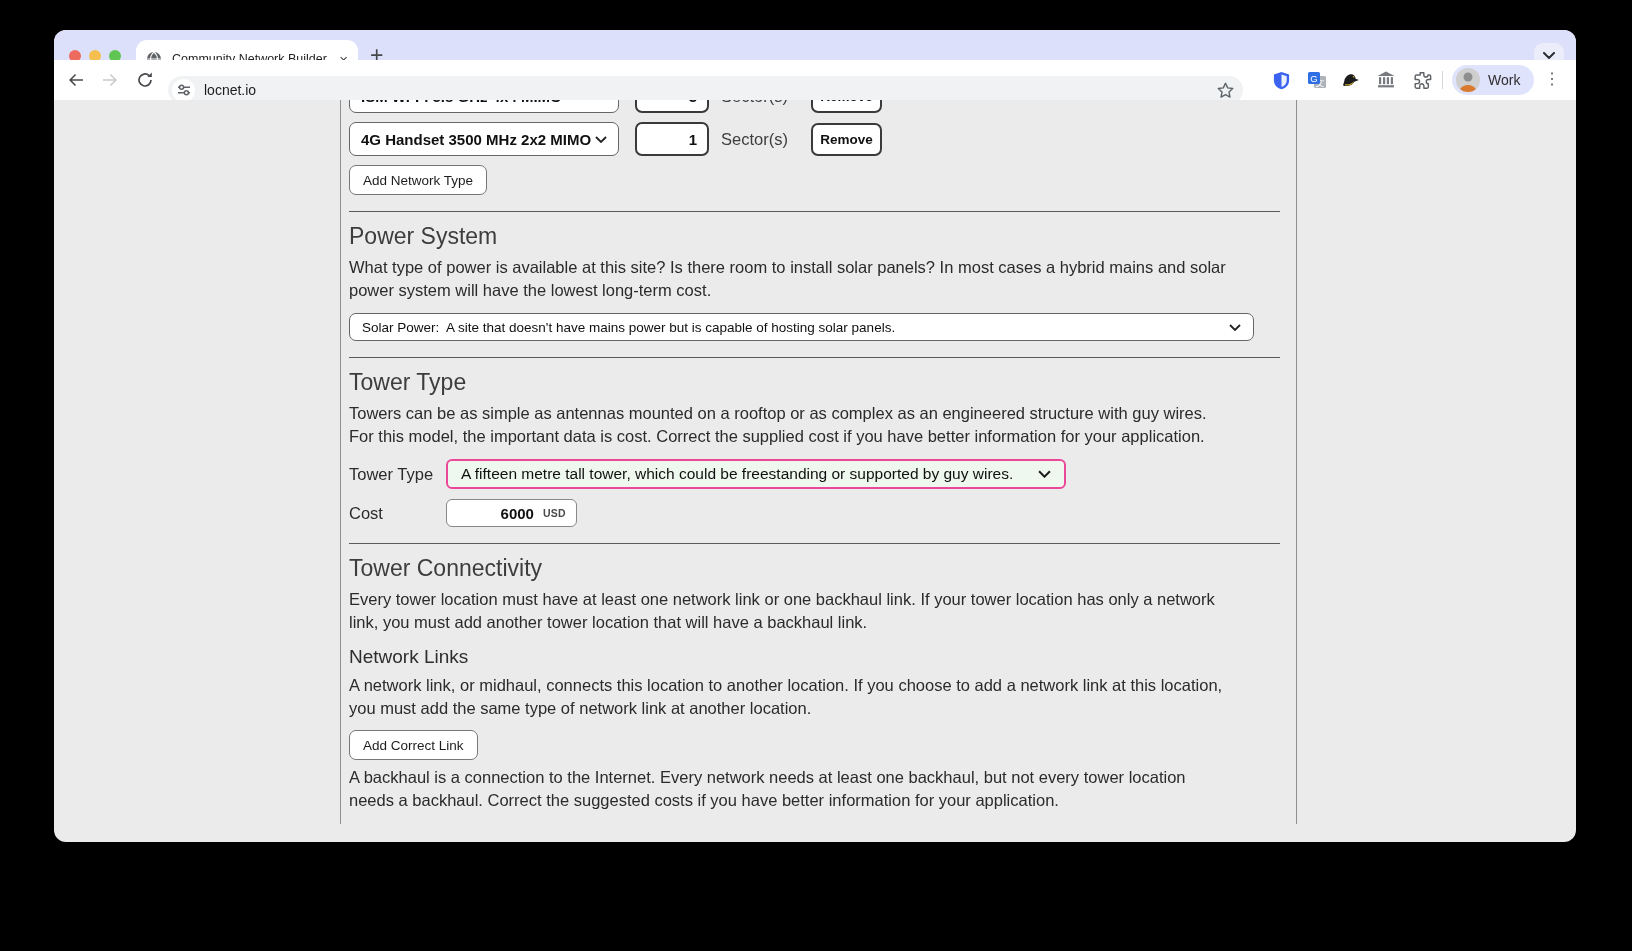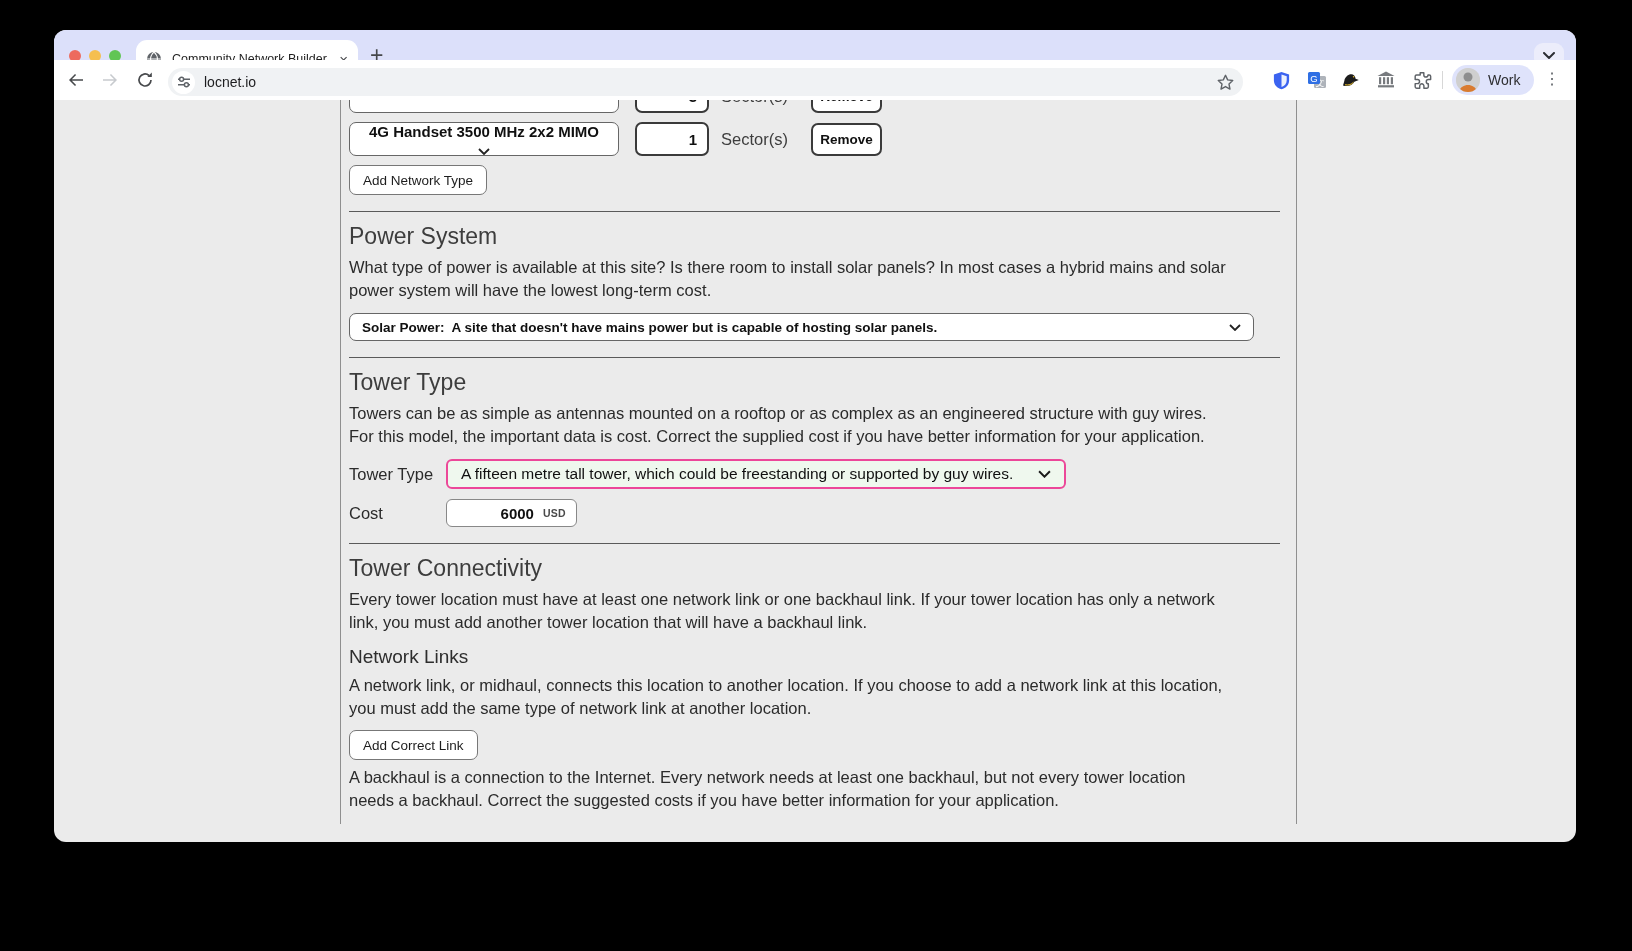--- a/index.html
+++ b/index.html
@@ -26,21 +26,21 @@
   .tab-close{color:#45474a;font-size:15px;line-height:15px;margin-left:6px;cursor:default;}
   .newtab{position:absolute;left:316px;top:14px;font-size:23px;color:#45474a;line-height:22px;}
   .tabsearch{
     position:absolute;right:12px;top:13px;width:30px;height:25px;background:#ecedfb;
     border-radius:9px;display:flex;align-items:center;justify-content:center;
   }
   
   .toolbar{position:relative;height:40px;background:#fff;}
   .navbtn{position:absolute;top:6px;width:28px;height:28px;display:flex;align-items:center;justify-content:center;}
   .omnibox{
-    position:absolute;left:114px;top:8px;width:1075px;height:28px;background:#f0f2f4;
+    position:absolute;left:114px;top:16px;width:1075px;height:28px;background:#f0f2f4;
     border-radius:14px;display:flex;align-items:center;padding:0 8px 0 4px;box-sizing:border-box;
   }
   .tunebadge{width:23px;height:23px;border-radius:50%;background:#fff;display:flex;align-items:center;justify-content:center;}
   .url{font-size:14px;color:#1d1d1f;margin-left:9px;flex:1;}
   .exticon{position:absolute;top:10px;width:20px;height:20px;display:flex;align-items:center;justify-content:center;}
   .sep{position:absolute;left:1388px;top:11px;width:1px;height:18px;background:#d7d7d7;}
   .chip{
     position:absolute;left:1398px;top:5px;height:30px;border-radius:15px;background:#dfe3fb;
     display:flex;align-items:center;padding:0 4px;
   }
@@ -54,39 +54,39 @@
     border-left:1px solid #8f8f8f;border-right:1px solid #8f8f8f;
     padding:0 16px 0 8px;overflow:hidden;
   }
   .nt-row{display:flex;align-items:center;margin-bottom:9px;}
   .nt-row.first{margin-top:-21px;}
   .sel{
     box-sizing:border-box;border:1px solid #666;border-radius:7px;background:#fff;
     display:flex;align-items:center;
   }
   .sel-text{flex:1;white-space:pre;overflow:hidden;}
-  .sel-nt{width:270px;height:34px;padding:0 11px;font-weight:bold;font-size:15px;color:#101010;flex-direction:column;}
+  .sel-nt{width:270px;height:34px;padding:0 11px;font-weight:bold;font-size:15px;color:#101010;}
   .numinput{
     box-sizing:border-box;width:74px;height:34px;margin-left:16px;border:2px solid #3a3a3a;border-radius:7px;
     text-align:right;padding:0 10px;font-weight:bold;font-size:15px;font-family:inherit;background:#fff;color:#101010;
   }
   .sector-label{margin-left:12px;font-size:16.5px;color:#3d3d3d;width:66px;}
   .removebtn{
     margin-left:24px;width:71px;height:33px;border:2px solid #3a3a3a;border-radius:7px;background:#fff;
     font-weight:bold;font-size:13.5px;font-family:inherit;color:#101010;
   }
   .addbtn{
     margin-top:0;height:30px;padding:0 13px;border:1px solid #777;border-radius:7px;background:#fff;
     font-size:13.5px;font-family:inherit;color:#1d1d1d;display:inline-block;
   }
   hr{border:none;border-top:1px solid #5a5a5a;margin:16px 0 0 0;}
   h2{font-size:23px;font-weight:400;color:#3d3d3d;margin:10px 0 0 0;line-height:28px;}
   h3{font-size:19px;font-weight:400;color:#2e2e2e;margin:12px 0 0 0;line-height:23px;}
   p{font-size:16.5px;color:#2b2b2b;line-height:22.5px;margin:6px 0 0 0;max-width:884px;}
-  .sel-wide{width:905px;height:28px;margin-top:12px;padding:0 12px;font-weight:bold;font-size:13.5px;color:#101010;}
+  .sel-wide{width:905px;height:28px;margin-top:12px;padding:0 12px;font-weight:normal;font-size:13.5px;color:#101010;}
   .formrow{display:flex;align-items:center;margin-top:10px;}
   .formrow.firstform{margin-top:12px;}
   .formlabel{width:97px;font-size:16.5px;color:#2b2b2b;}
   .sel-tower{
     width:620px;height:30px;border:2px solid #ec4899;background:#eff8ee;border-radius:6px;
     padding:0 13px;font-size:15.5px;color:#101010;
   }
   .costbox{
     box-sizing:border-box;width:131px;height:28px;border:1px solid #888;border-radius:6px;background:#fff;
     display:flex;align-items:center;padding:0 10px;

